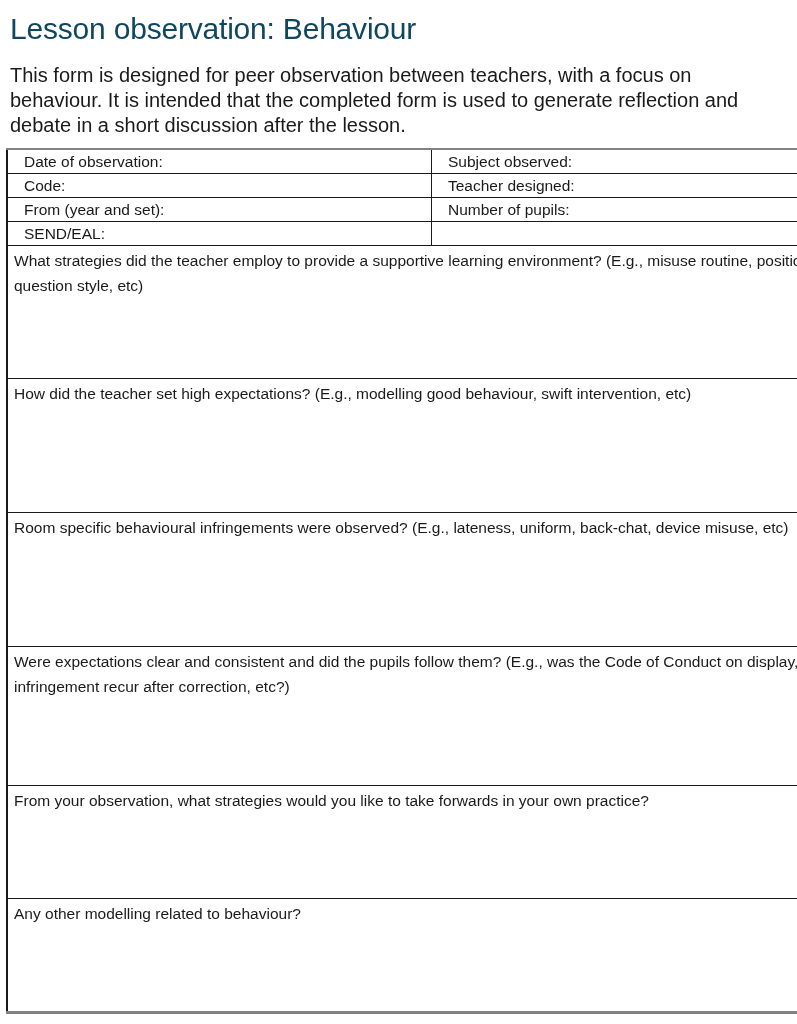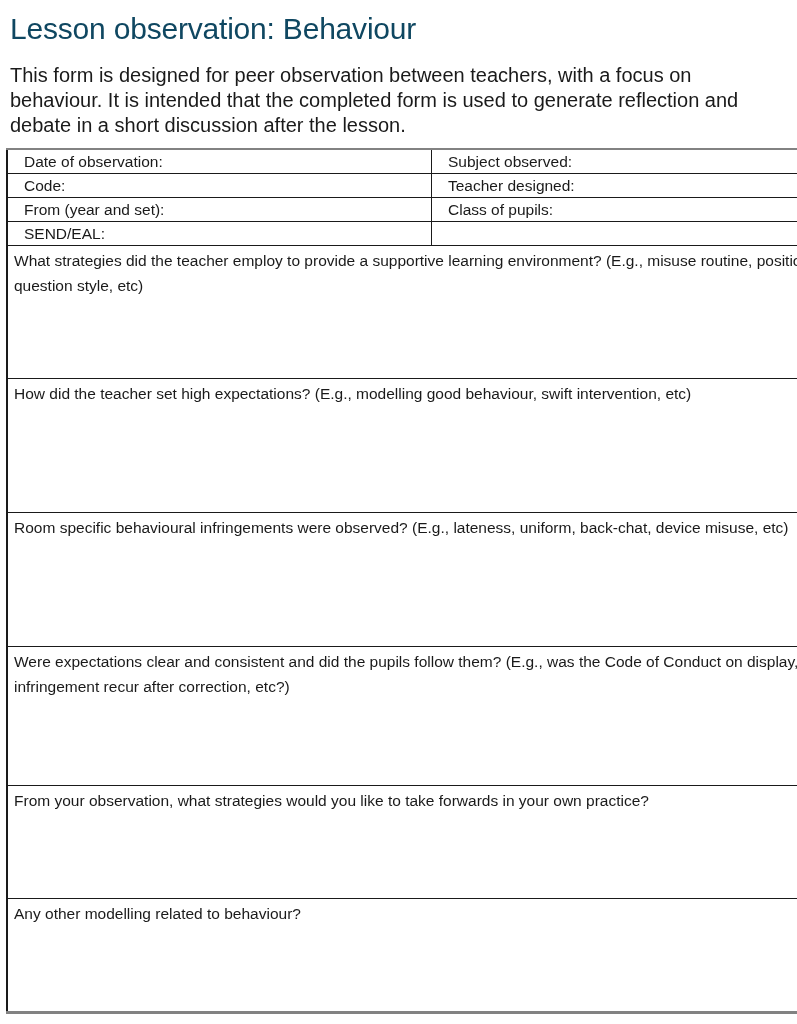--- a/index.html
+++ b/index.html
@@ -91,21 +91,21 @@
         </td>
         <td>
           <span>Teacher designed:</span>
         </td>
       </tr>
       <tr class="drow">
         <td>
           <span>From (year and set):</span>
         </td>
         <td>
-          <span>Class of pupils:</span>
+          <span>Number of pupils:</span>
         </td>
       </tr>
       <tr class="drow">
         <td>
           <span>SEND/EAL:</span>
         </td>
         <td>
           <span></span>
         </td>
       </tr>

